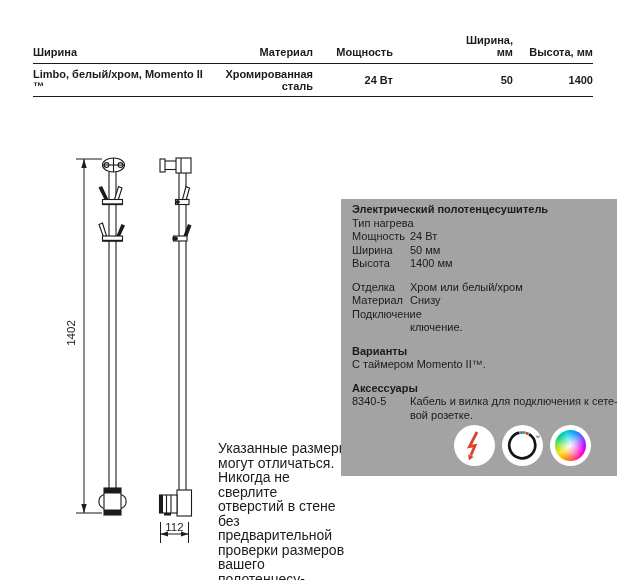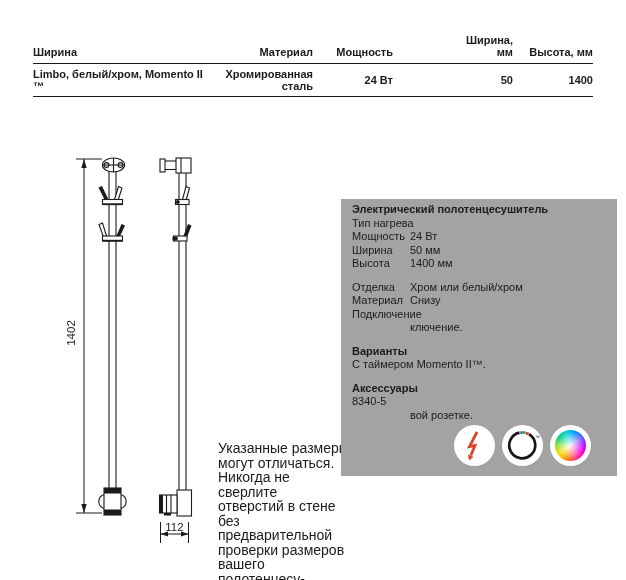--- a/index.html
+++ b/index.html
@@ -213,20 +213,21 @@
   <div class="sp"></div>
 
   <div class="b">Варианты</div>
   <div>С таймером Momento II™.</div>
 
   <div class="sp"></div>
 
   <div class="b">Аксессуары</div>
   <div class="srow">
     <span class="lbl">8340-5</span>
+    <span class="val">Кабель и вилка для подключения к сете-</span>
   </div>
   <div class="srow">
     <span class="lbl"></span>
     <span class="val">вой розетке.</span>
   </div>
 
   <div class="icons">
     <div class="badge">
       <svg width="41" height="41" viewBox="0 0 41 41">
         <path d="M23,7 L15.5,21.5 L21,20.5 L16.8,30.5" stroke="#d9452c" stroke-width="2.8" fill="none"></path>

